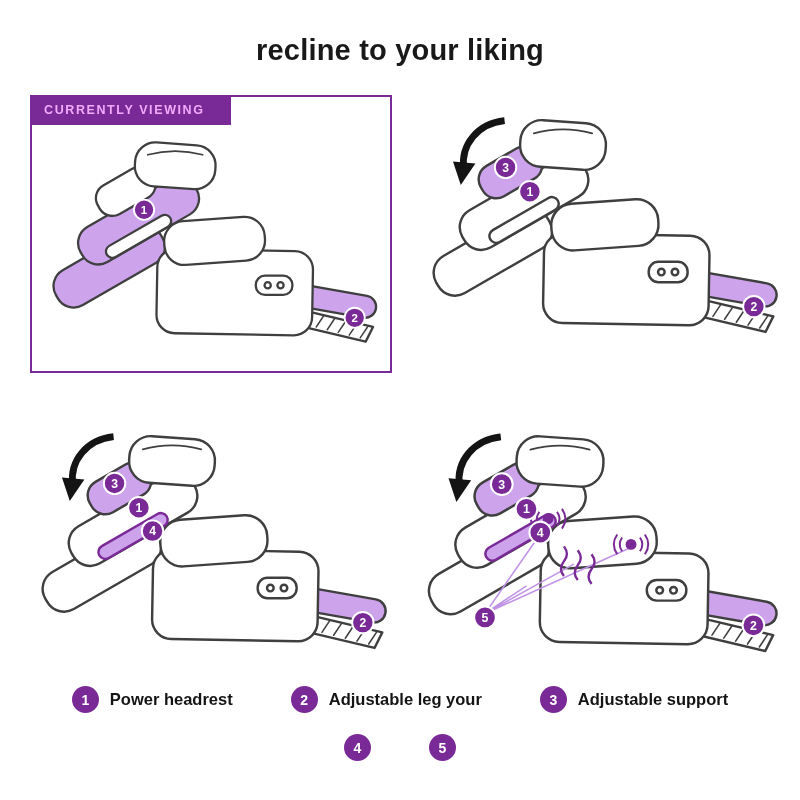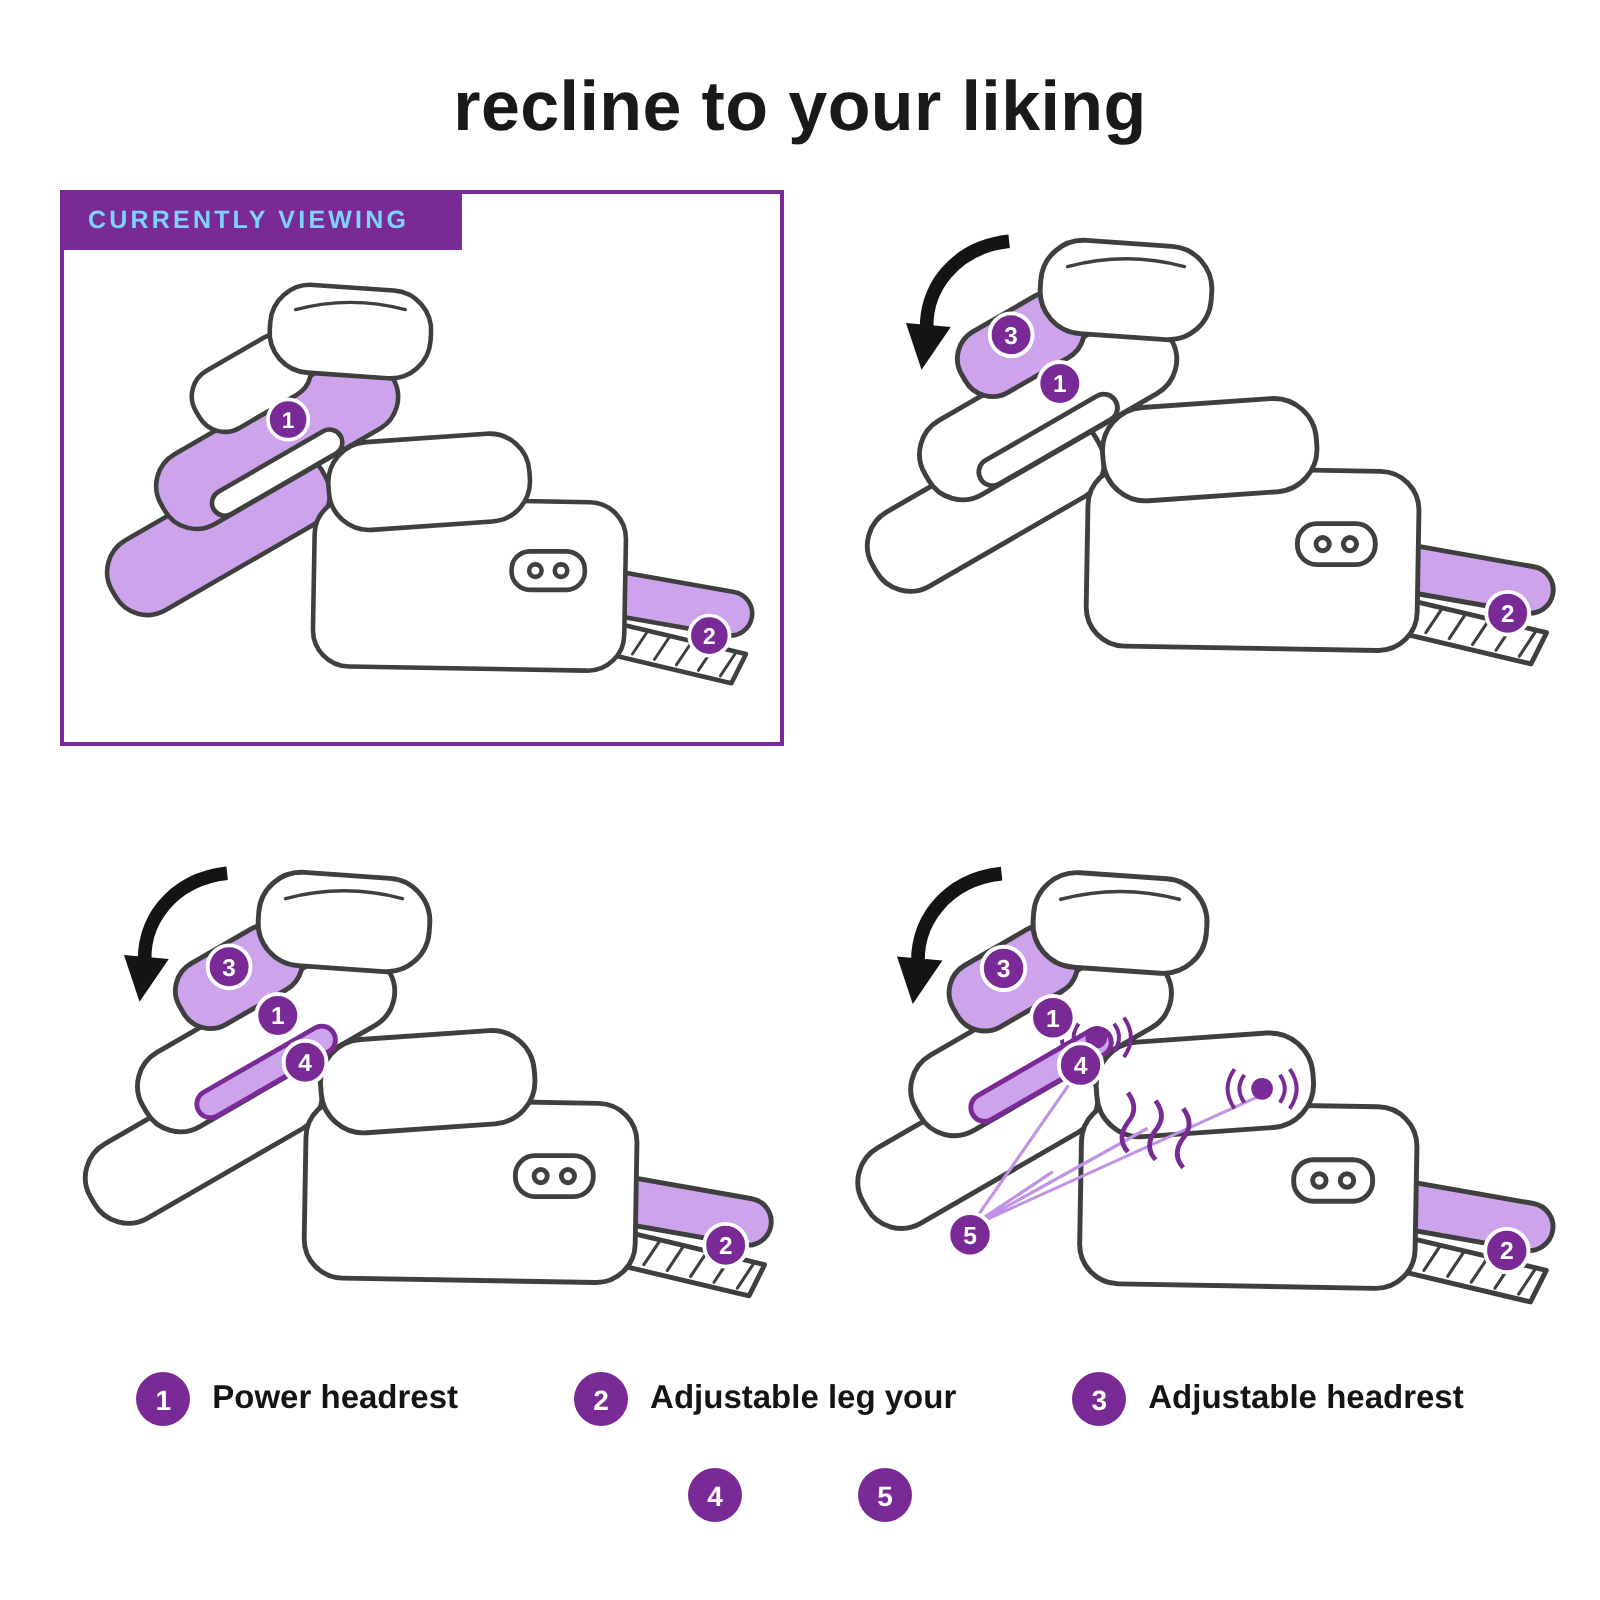--- a/index.html
+++ b/index.html
@@ -6,25 +6,25 @@
     --purple:#7a2a96;
     --lav:#cda4ec;
     --line:#3f3f3f;
     --lead:#c193e6;
   }
   html,body{margin:0;padding:0;background:#fff;}
   body{width:800px;height:800px;font-family:"Liberation Sans",sans-serif;}
   .page{position:relative;width:800px;height:800px;background:#fff;overflow:hidden;}
 
   .title{position:absolute;top:34px;left:0;width:800px;text-align:center;
-    font-size:35px;font-weight:700;color:#191919;letter-spacing:.2px;}
+    font-size:29px;font-weight:700;color:#191919;letter-spacing:.2px;}
 
   .panel{position:absolute;}
   .panel-1{left:30px;top:95px;width:358px;height:274px;border:2px solid var(--purple);background:#fff;}
-  .banner{position:absolute;top:-2px;left:-2px;background:var(--purple);color:#7dd3fc;
+  .banner{position:absolute;top:-2px;left:-2px;background:var(--purple);color:#f0abfc;
     font-size:12.5px;font-weight:700;letter-spacing:1.6px;padding:8px 26px 8px 14px;}
   .panel-1 .chair-slot{position:absolute;left:4px;top:34px;width:348px;}
 
   .panel-2{left:415px;top:108px;width:370px;height:250px;}
   .panel-3{left:24px;top:424px;width:370px;height:250px;}
   .panel-4{left:410px;top:424px;width:375px;height:250px;}
   .panel-2 .chair-slot,.panel-3 .chair-slot,.panel-4 .chair-slot{position:absolute;left:0;top:0;width:100%;}
 
   .chair{display:block;width:100%;}
 
@@ -422,21 +422,21 @@
       <div class="legend-item">
         <span class="lnum">1</span>
         <span class="llabel">Power headrest</span>
       </div>
       <div class="legend-item">
         <span class="lnum">2</span>
         <span class="llabel">Adjustable leg your</span>
       </div>
       <div class="legend-item">
         <span class="lnum">3</span>
-        <span class="llabel">Adjustable headrest</span>
+        <span class="llabel">Adjustable support</span>
       </div>
     </div>
     <div class="legend-row">
       <div class="legend-item">
         <span class="lnum">4</span>
       </div>
       <div class="legend-item">
         <span class="lnum">5</span>
       </div>
     </div>

